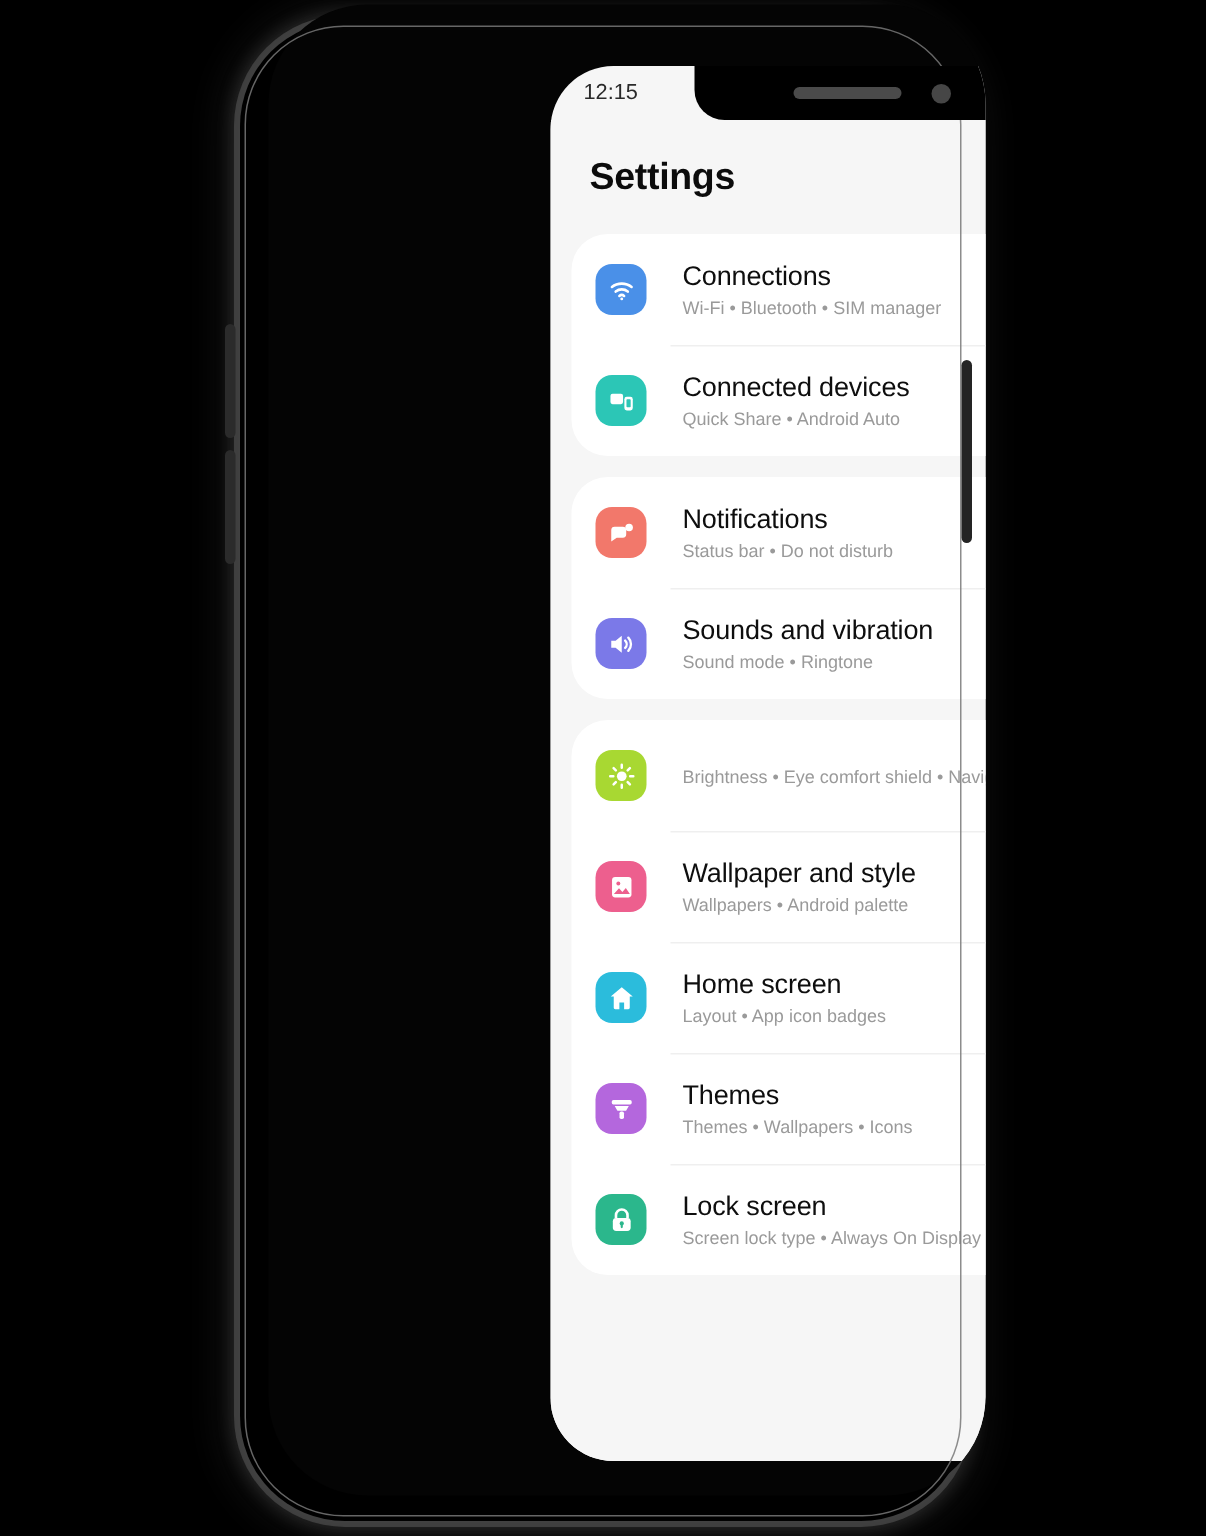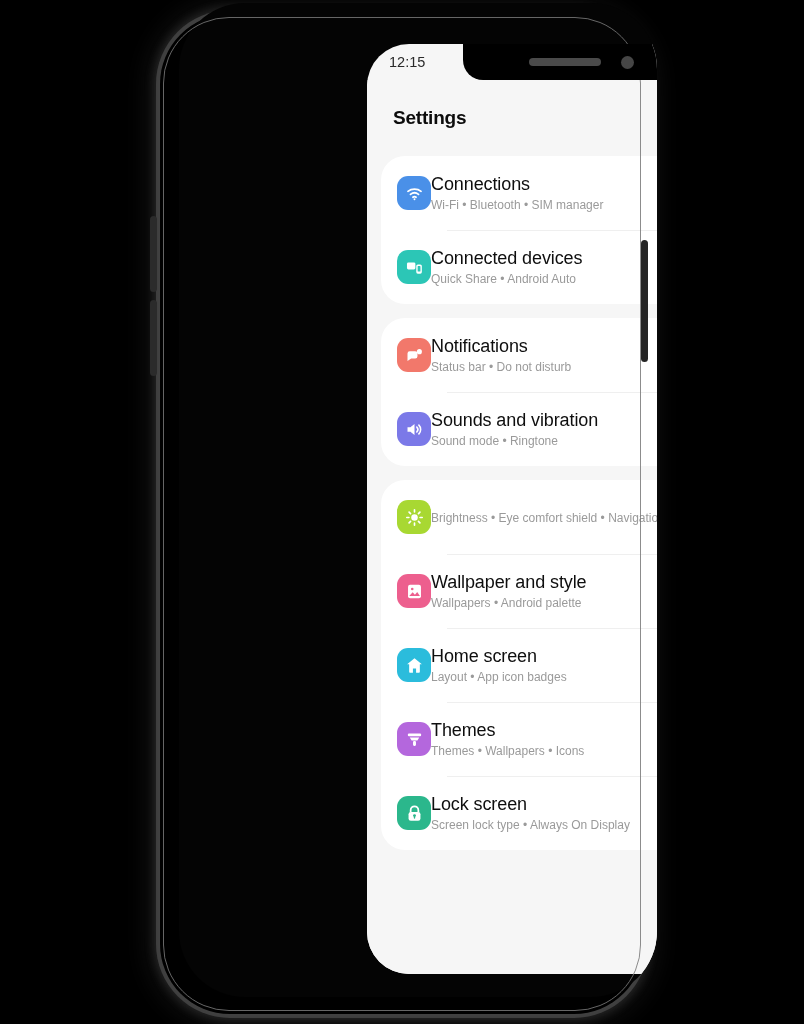--- a/index.html
+++ b/index.html
@@ -140,21 +140,21 @@
     position: absolute;
     top: 36px; left: 0; right: 0;
     height: 76px;
     display: flex;
     align-items: center;
     justify-content: space-between;
     padding: 0 26px 0 26px;
     background: #f6f6f6;
   }
   .app-title {
-    font-size: 19px;
+    font-size: 25px;
     font-weight: bold;
     color: #0c0c0c;
     letter-spacing: -0.2px;
   }
 
   
   .content {
     position: absolute;
     top: 112px; left: 0; right: 0; bottom: 0;
     background: #f6f6f6;
@@ -167,21 +167,21 @@
     border-radius: 24px;
     margin-bottom: 14px;
     padding: 0 0 0 0;
     overflow: hidden;
   }
 
   .row {
     position: relative;
     display: flex;
     align-items: center;
-    gap: 0;
+    gap: 24px;
     padding: 14px 16px 14px 16px;
     min-height: 74px;
   }
   .row + .row::before {
     content: "";
     position: absolute;
     left: 66px;
     right: 14px;
     top: 0;
     height: 1px;

